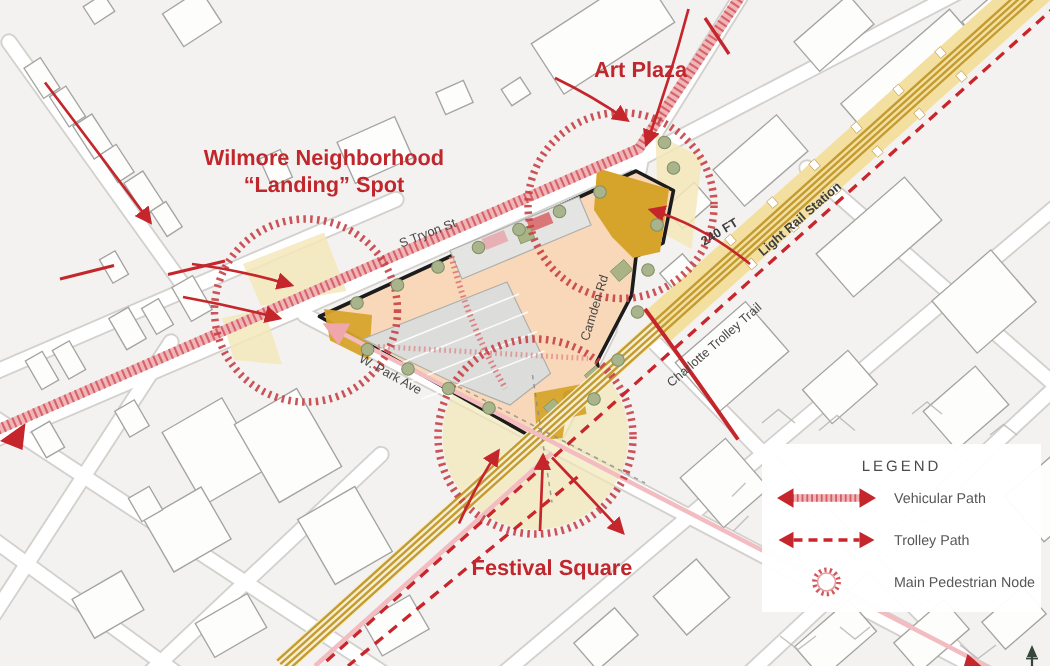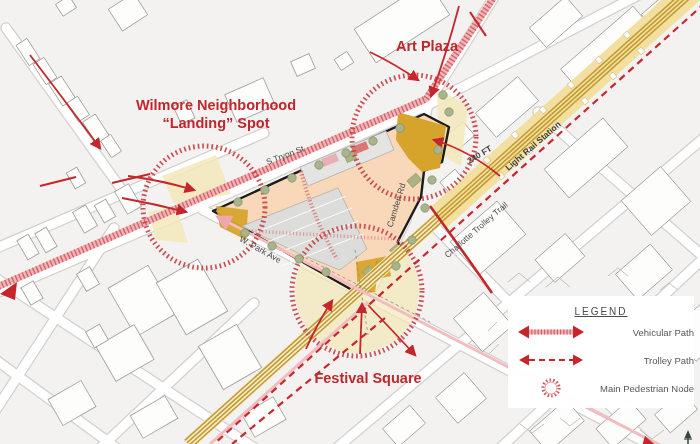--- a/index.html
+++ b/index.html
@@ -7,22 +7,22 @@
        font-family:"Liberation Sans", sans-serif;position:relative;}
   #stage{position:absolute;left:0;top:0;width:700px;height:444px;}
   svg text{user-select:none;}
   .street-label{fill:#3f3e3e;font-size:8.5px;font-weight:bold;}
   .street-label-light{fill:#4a4947;font-size:8.5px;}
   .area-label{fill:#c0272d;font-size:14.5px;font-weight:bold;}
   
   .legend{position:absolute;left:508px;top:296px;width:186px;height:112px;
           background:rgba(255,255,255,0.96);z-index:5;}
   .legend-title{display:block;text-align:center;margin-top:10px;
-          font-size:10px;letter-spacing:2px;color:#4a4a4c;text-decoration:underline;}
-  .legend-row{display:flex;align-items:center;height:26px;margin:2px 0 0 8px;justify-content:space-between;}
+          font-size:10px;letter-spacing:2px;color:#4a4a4c;}
+  .legend-row{display:flex;align-items:center;height:26px;margin:2px 0 0 8px;}
   .legend-icon{width:70px;height:20px;flex:0 0 70px;}
   .legend-label{font-size:9.5px;color:#57575a;margin-left:10px;}
   .north{position:absolute;left:680px;top:430px;width:16px;height:16px;z-index:6;}
 </style>
 </head>
 <body>
 
 <svg id="stage" viewBox="0 0 700 444">
   <defs>
     <marker id="ra" viewBox="0 0 10 10" refX="8" refY="5" markerWidth="6.5" markerHeight="6.5" orient="auto">

